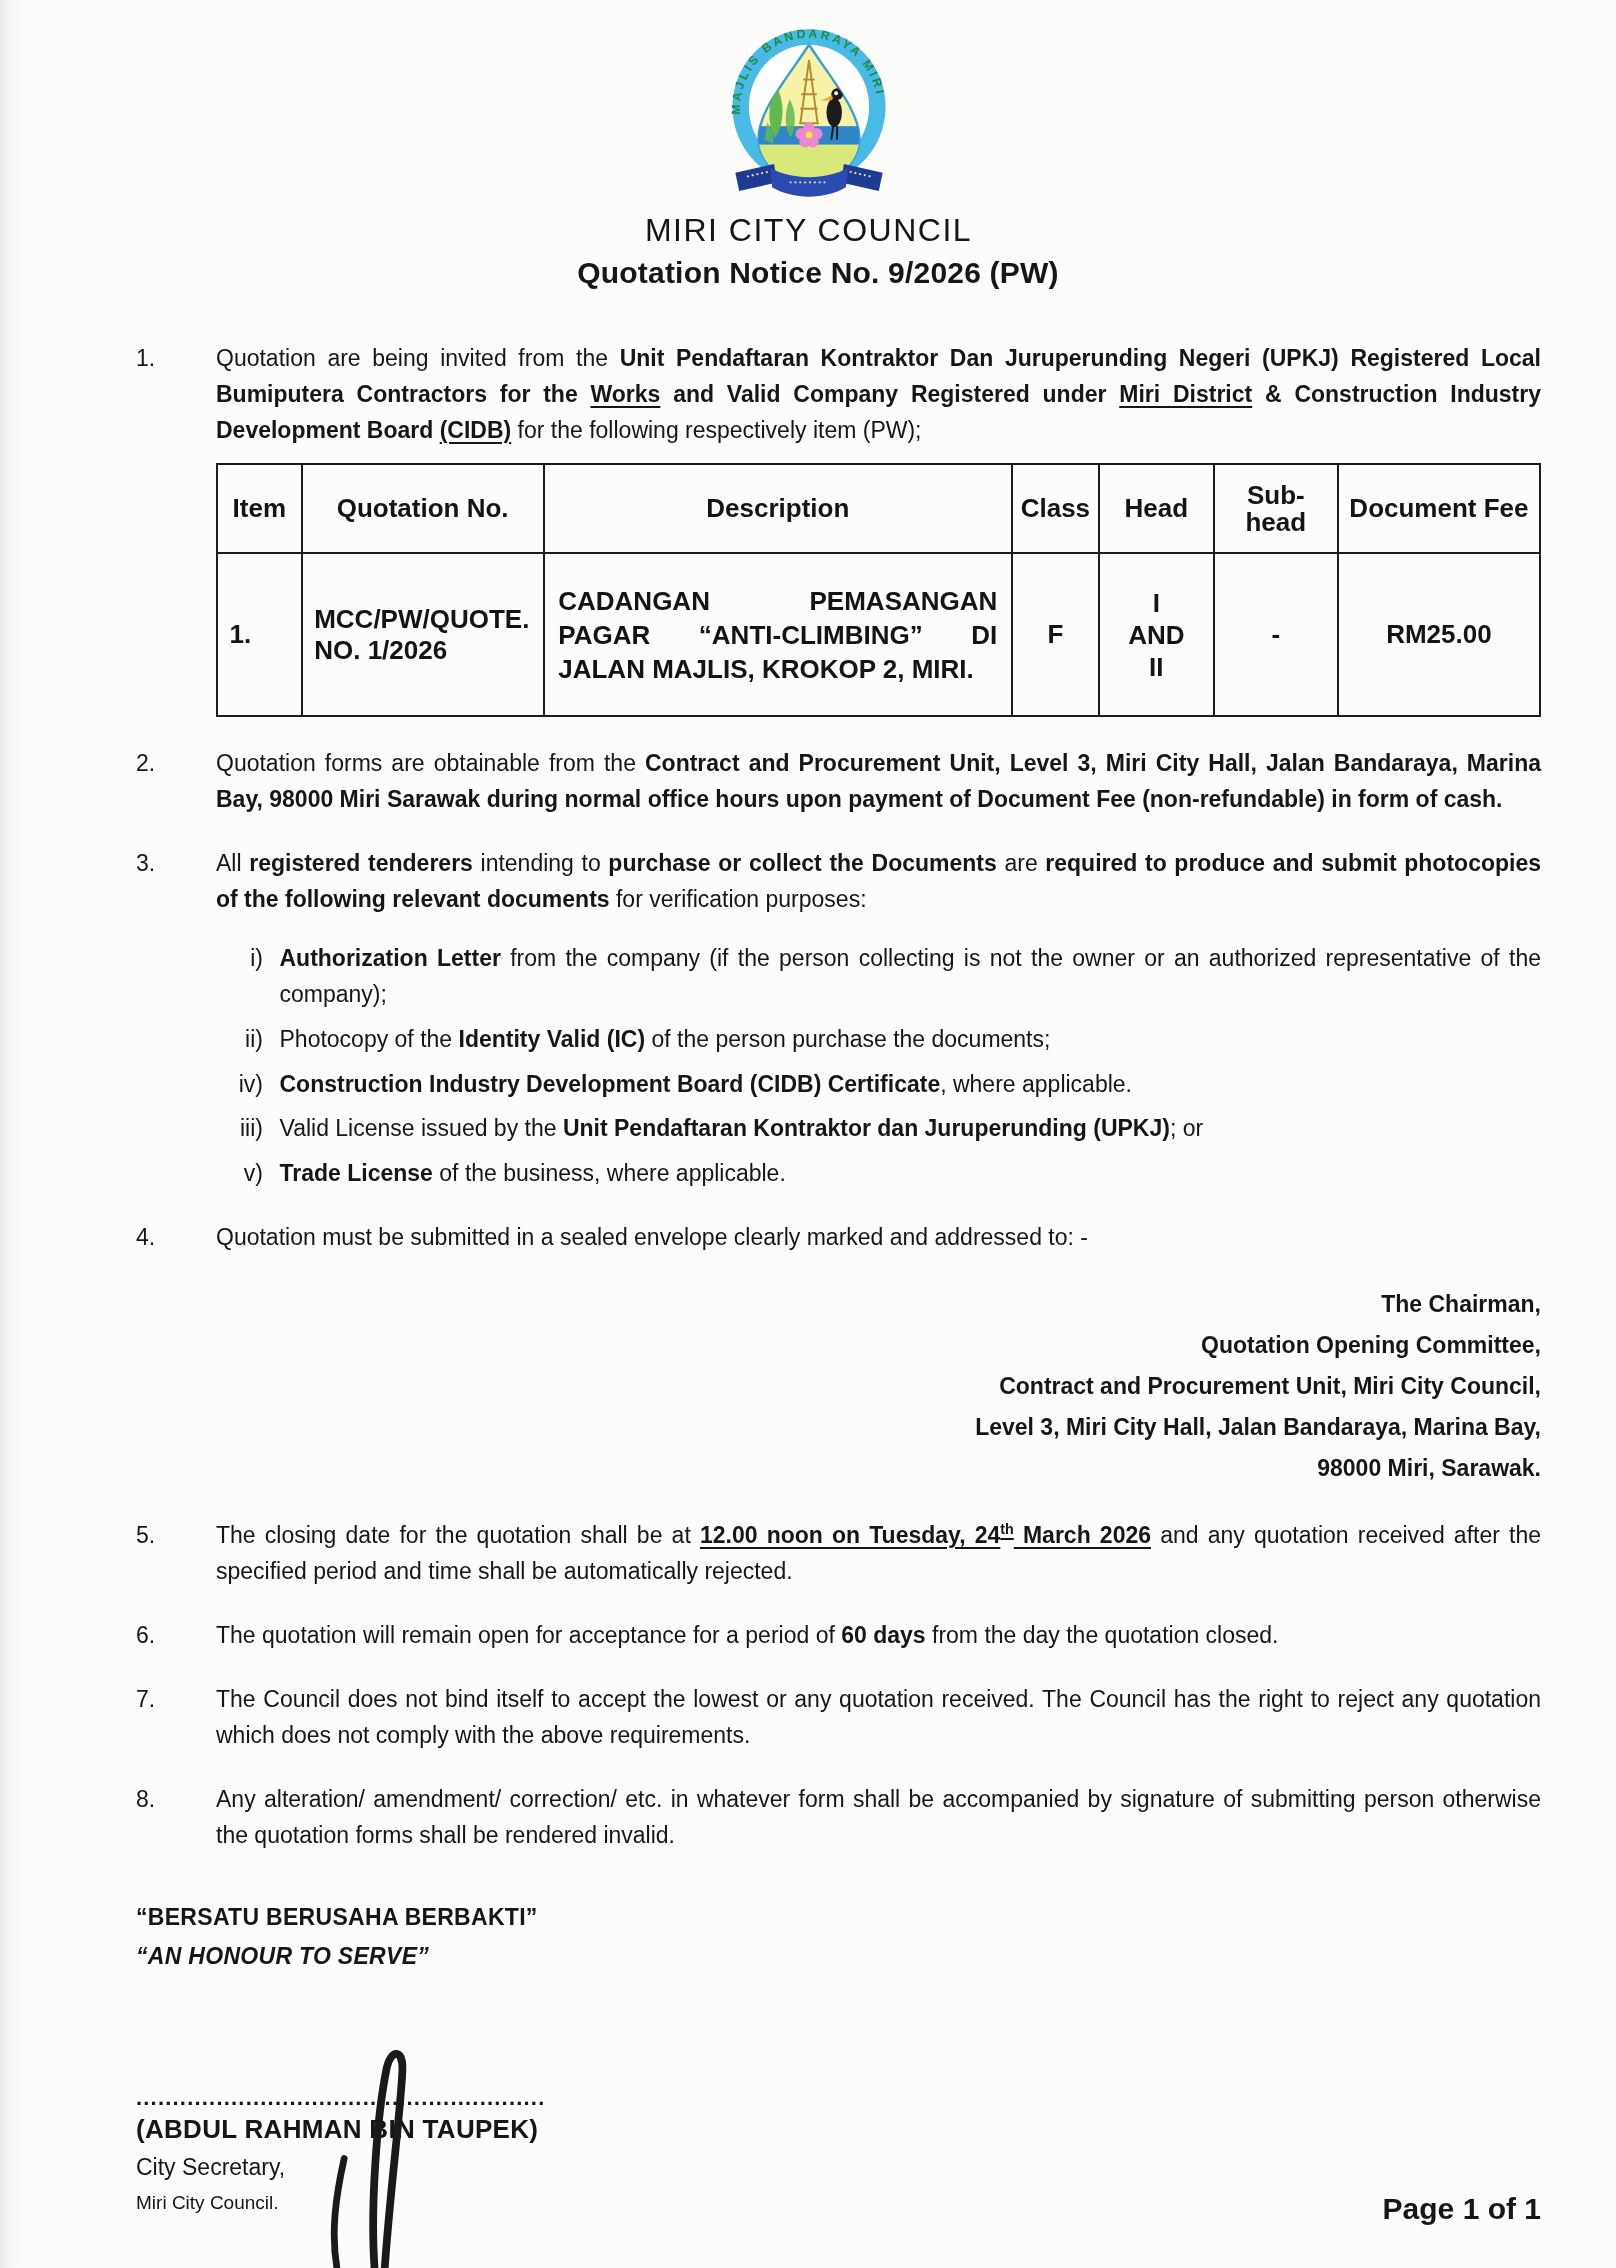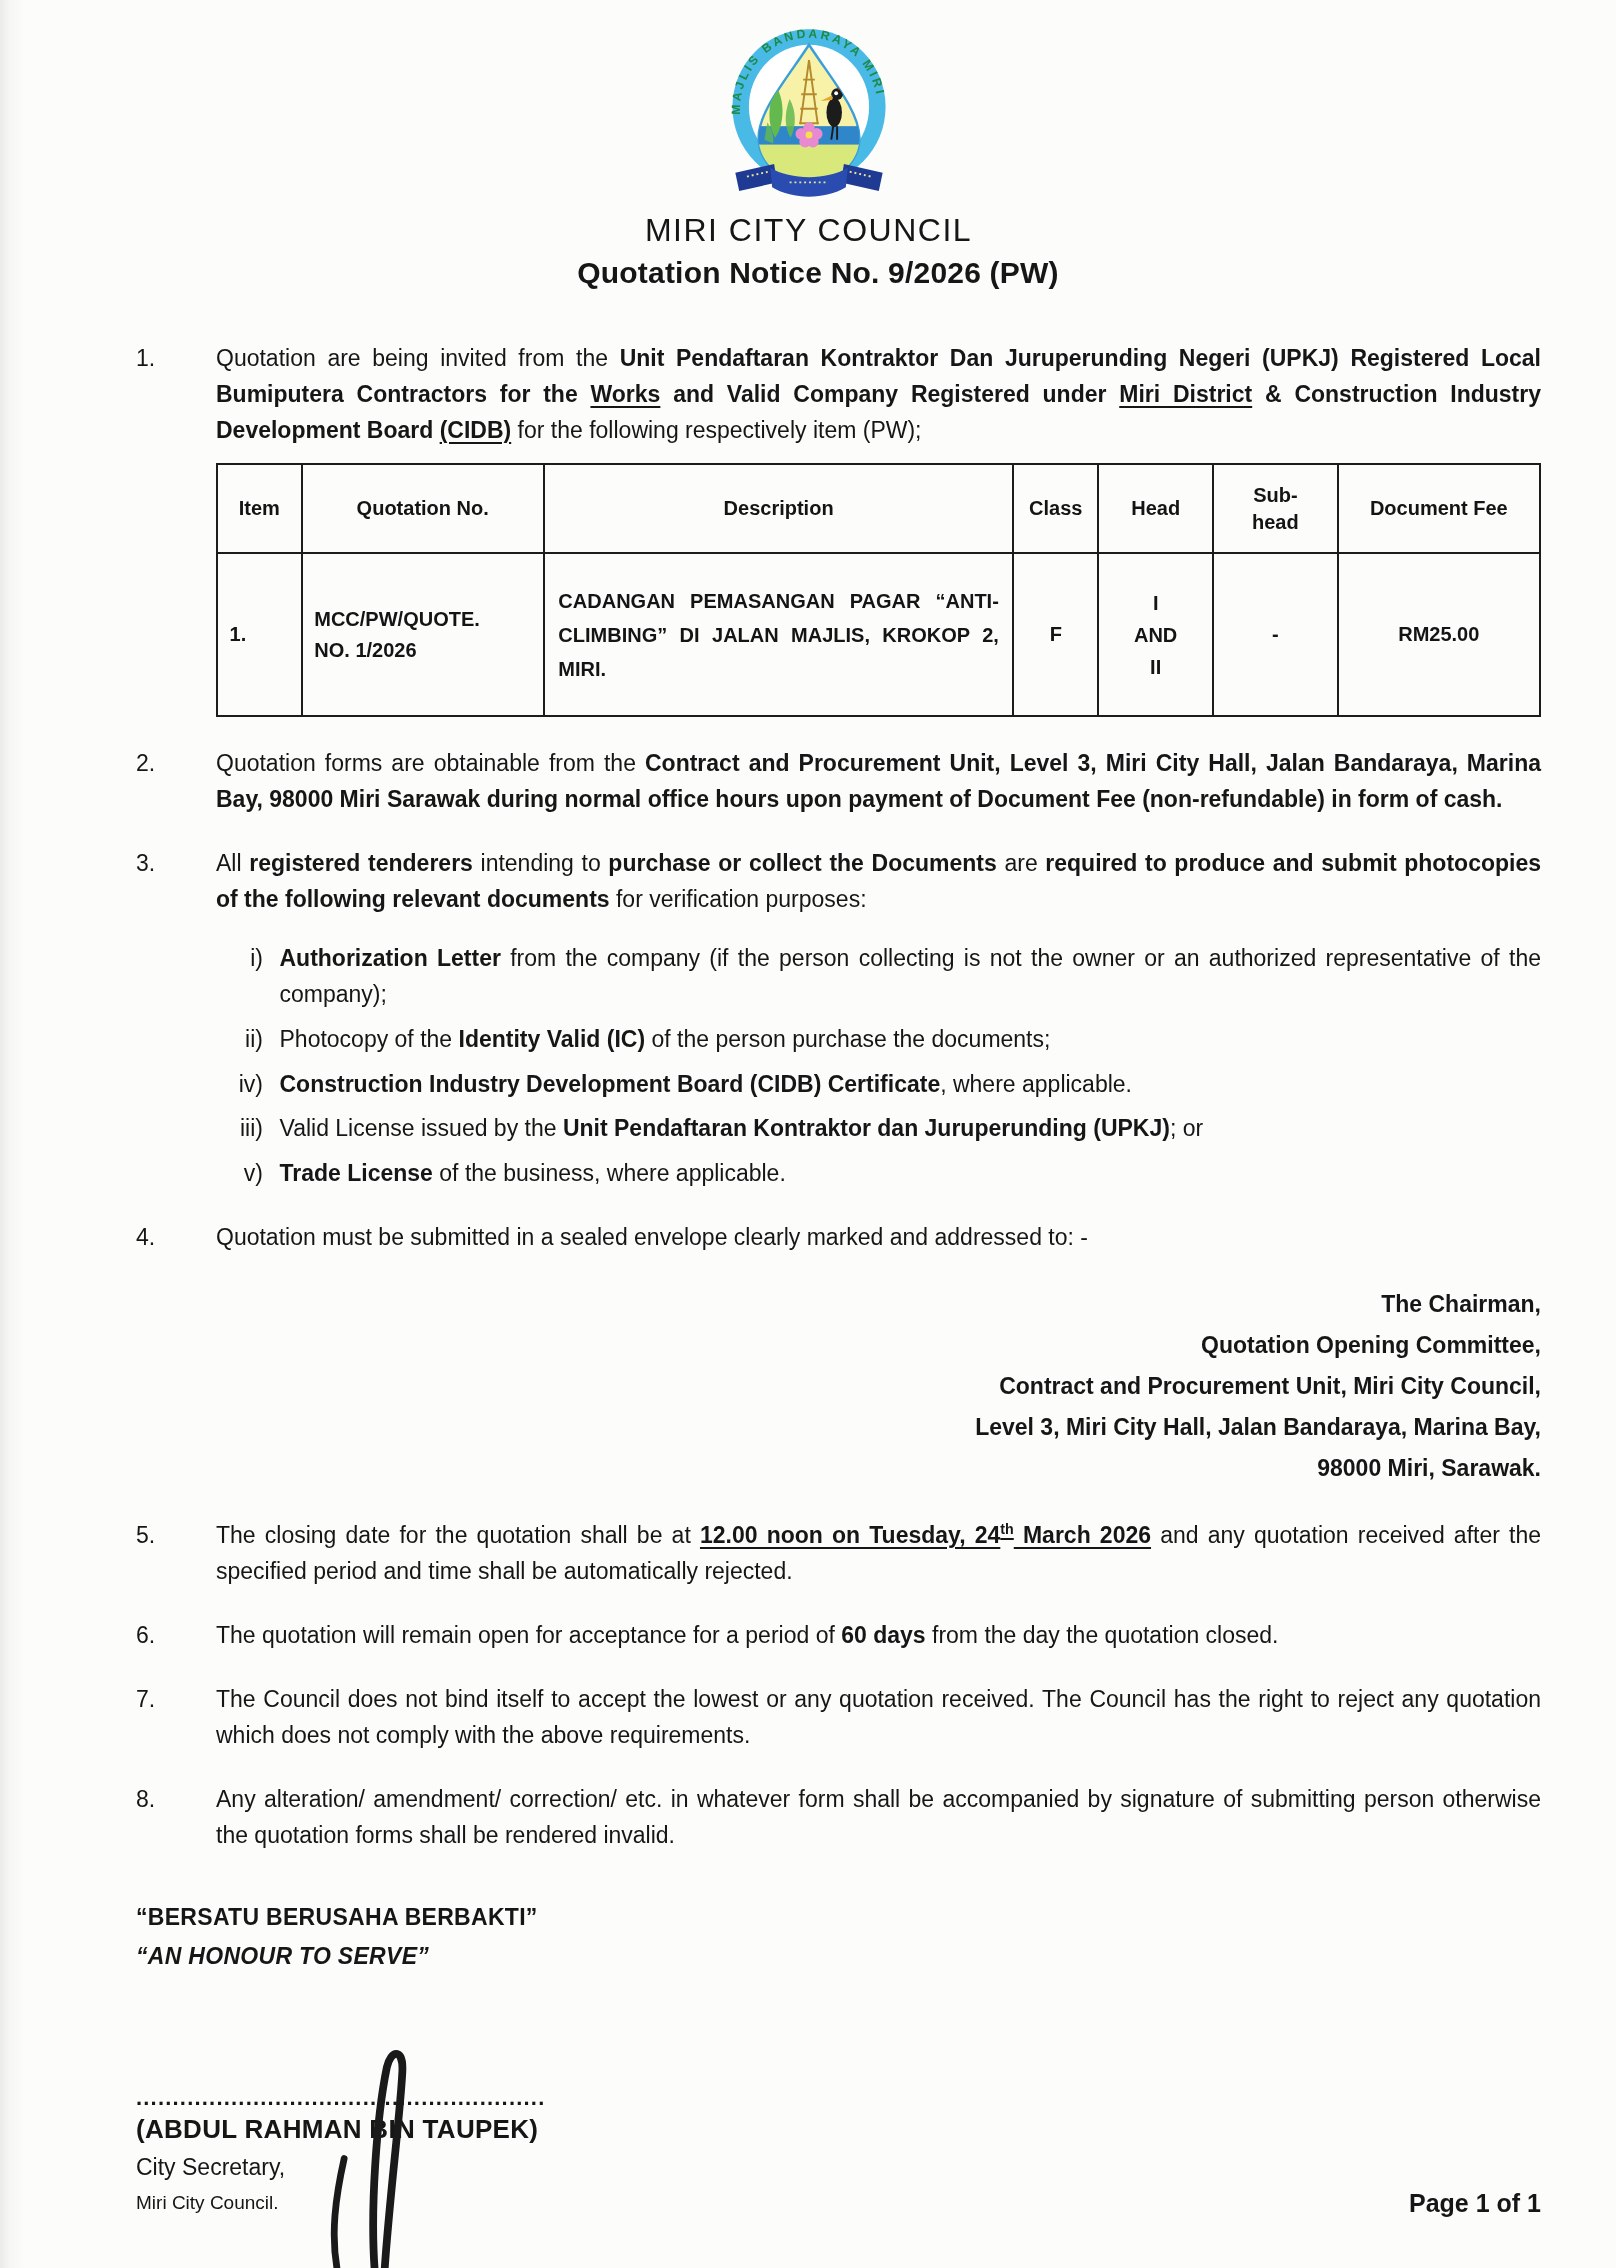--- a/index.html
+++ b/index.html
@@ -30,21 +30,21 @@
   .pbody { flex:1; text-align:justify; }
   .b { font-weight:700; }
   .u { text-decoration:underline; text-decoration-thickness:2.3px; text-underline-offset:3.9px; }
   sup { font-size:0.62em; vertical-align:super; line-height:0; }
 
   
   table.quote-table {
     margin:15.5px 0 0 80px;
     width:calc(100% - 80px);
     border-collapse:collapse;
-    font-size:20px; font-weight:700;
+    font-size:26px; font-weight:700;
     color:#141414;
     padding-left:30px;
   }
   .quote-table th, .quote-table td {
     border:2.5px solid #1c1c1c;
     text-align:center; vertical-align:middle;
     padding:7.8px 7.8px;
   }
   .quote-table th { height:89px; line-height:27px; white-space:pre-line; }
   .quote-table td { height:163px; }
@@ -81,22 +81,22 @@
     display:block; margin-top:109px;
     font-size:22px; font-weight:700; letter-spacing:1.2px;
     white-space:nowrap; overflow:hidden; width:408px;
   }
   .sig-name { font-size:26px; font-weight:700; margin-top:2.9px; letter-spacing:0.3px; }
   .sig-role { font-size:23px; line-height:36px; margin-top:3.9px; }
   .sig-org  { font-size:19px; line-height:36px; }
 
   
   .page-footer {
-    position:absolute; right:76px; bottom:51px;
-    font-size:25px; font-weight:700;
+    position:absolute; right:76px; bottom:43px;
+    font-size:30px; font-weight:700;
   }
 </style>
 </head>
 <body>
 
 <div class="page">
 
   <div class="header">
     <svg class="logo" width="190" height="173" viewBox="0 0 196 178">
       <defs>

